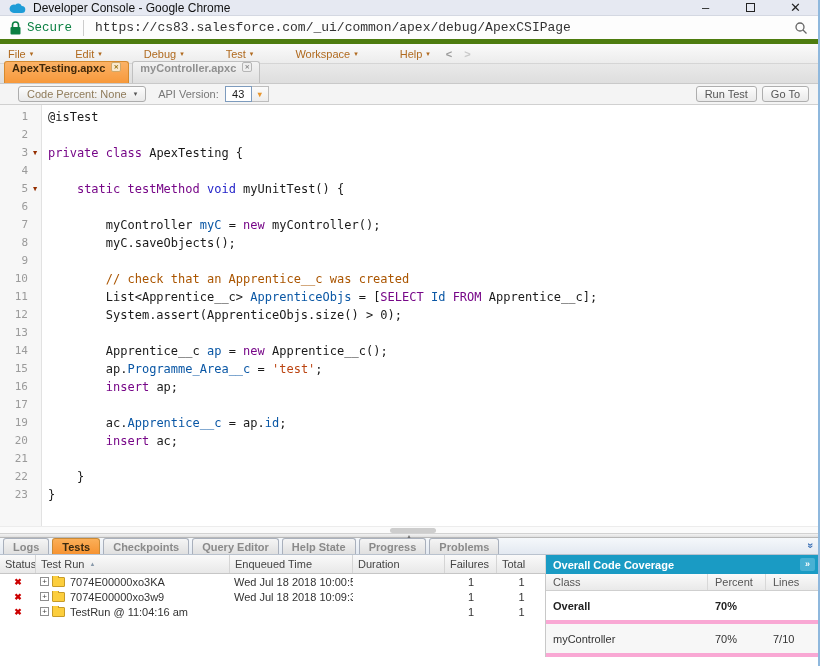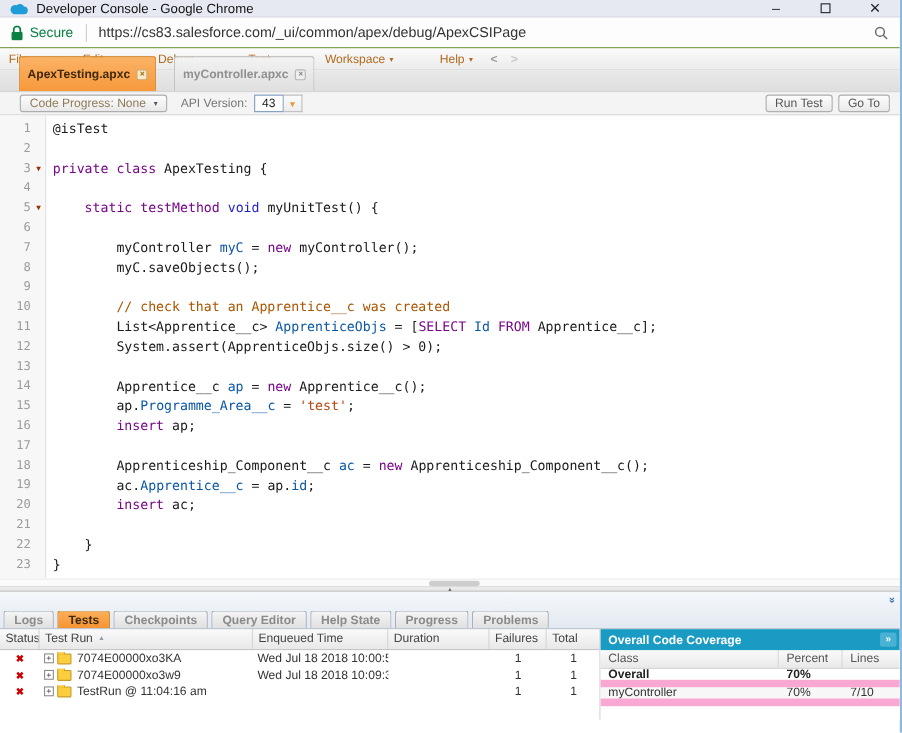--- a/index.html
+++ b/index.html
@@ -9,35 +9,35 @@
   
   .titlebar { height:16px; background:#e6e9f2; border-bottom:1px solid #d4d8e2; display:flex; align-items:center; padding-left:9px; }
   .cloud-icon { width:17px; height:12px; margin-right:7px; }
   .title { font-size:12px; color:#111; flex:1; }
   .winctl { display:flex; height:100%; }
   .winctl span { width:45px; height:100%; display:flex; align-items:center; justify-content:center; font-size:13px; color:#222; cursor:default; }
   .max-box { width:9px; height:9px; border:1px solid #222; display:inline-block; }
   .ctl-close { font-size:14px; }
 
   
-  .urlbar { height:28px; background:#fdfdfd; border-bottom:1px solid #4d7c0f; display:flex; align-items:center; padding:0 10px; }
+  .urlbar { height:28px; background:#fdfdfd; border-bottom:5px solid #4d7c0f; display:flex; align-items:center; padding:0 10px;font-family:Liberation Mono, monospace; }
   .secure { color:#0b8043; font-size:12.5px; margin-left:6px; }
   .url-divider { width:1px; height:16px; background:#ccc; margin:0 11px; }
   .url { font-size:13px; color:#333; flex:1; white-space:nowrap; overflow:hidden; }
 
   
   .menubar { height:20px; background:linear-gradient(#fafafa,#ececec); border-bottom:1px solid #d5d5d5; display:flex; align-items:center; padding-left:8px; font-size:11px; }
   .menu-item { color:#b06a1f; margin-right:16px; display:flex; align-items:center; cursor:default; }
   .menu-item .caret { font-size:7px; margin-left:4px; color:#b06a1f; }
   .nav-arrow { font-size:11px; font-weight:bold; margin-right:12px; }
   .nav-back { color:#9a9a9a; } .nav-fwd { color:#c9c9c9; }
 
   
   .filetabs { height:20px; background:linear-gradient(#e9e9e9,#dedede); border-bottom:1px solid #c9c9c9; display:flex; align-items:flex-end; padding-left:4px; }
-  .ftab { height:32px; display:flex; align-items:center; padding:0 7px; margin-right:3px; border:1px solid #c0c0c0; border-bottom:none; border-radius:3px 3px 0 0; font-size:11px; font-weight:bold; background:linear-gradient(#f3f3f3,#dfdfdf); color:#909090; cursor:default;margin-left:13px; }
+  .ftab { height:22px; display:flex; align-items:flex-start; padding:0 7px; margin-right:3px; border:1px solid #c0c0c0; border-bottom:none; border-radius:3px 3px 0 0; font-size:11px; font-weight:bold; background:linear-gradient(#f3f3f3,#dfdfdf); color:#909090; cursor:default; }
   .ftab.active { background:linear-gradient(#fbb266,#f7993b); border-color:#d68a2d; color:#41290a; }
   .ftab-close { width:10px; height:10px; margin-left:6px; font-size:6px; line-height:9px; text-align:center; border-radius:2px; background:#eee; border:1px solid #b5b5b5; color:#8a8a8a; }
   .ftab.active .ftab-close { background:#f8e8cd; border-color:#cfa869; color:#97700f; }
 
   
   .toolbar { height:21px; background:#f4f4f4; border-bottom:1px solid #d0d0d0; display:flex; align-items:center; padding:0 4px; font-size:11px; }
   .cc-btn { display:flex; align-items:center; padding:1px 8px; border:1px solid #adadad; border-radius:3px; background:linear-gradient(#fdfdfd,#e9e9e9); color:#8f7b5a; margin-left:14px; }
   .cc-btn .caret { font-size:7px; color:#555; margin-left:7px; }
   .api-label { color:#777; margin-left:12px; }
   .api-box { width:27px; height:16px; border:1px solid #7d9bbd; background:#fff; color:#1a1a1a; text-align:center; line-height:14px; margin-left:6px; }
@@ -83,21 +83,21 @@
   .folder { width:13px; height:10px; flex:0 0 13px; background:#fcce3d; border:1px solid #c79b28; border-radius:1px; position:relative; margin-right:5px; }
   .folder::before { content:""; position:absolute; top:-3px; left:-1px; width:5px; height:2px; background:#fcce3d; border:1px solid #c79b28; border-bottom:none; border-radius:1px 1px 0 0; }
 
   .coverage-section { flex:1; display:flex; flex-direction:column; background:#fff; }
   .cov-header { height:19px; background:#1a9bc4; color:#fff; font-size:11px; font-weight:bold; display:flex; align-items:center; padding:0 7px; position:relative; }
   .cov-expand { position:absolute; right:3px; top:3px; width:15px; height:13px; background:#49b1d4; border-radius:2px; color:#fff; font-size:9px; text-align:center; line-height:13px; font-weight:bold; }
   .cgrid { display:grid; grid-template-columns:1fr 58px 52px; }
   .cov-thead { height:17px; background:linear-gradient(#fafafa,#e9e9e9); border-bottom:1px solid #cfcfcf; font-size:11px; color:#555; }
   .cth { padding:1px 7px; border-right:1px solid #d8d8d8; display:flex; align-items:center; }
   .cth:last-child { border-right:none; }
-  .crow { height:17px; font-size:11px; color:#333; border-bottom:7px solid #f9a8d4; }
+  .crow { height:33px; font-size:11px; color:#333; border-bottom:4px solid #f9a8d4; }
   .crow .td { padding:0 7px; }
   .crow.bold { font-weight:bold; color:#222; }
   .crow.alt { background:#f7f7f7; }
 </style>
 </head>
 <body>
 
 <div class="window">
 
   <div class="titlebar">
@@ -165,21 +165,21 @@
         <span class="ftab-close">✕</span>
       </div>
       <div class="ftab">
         <span>myController.apxc</span>
         <span class="ftab-close">✕</span>
       </div>
     </div>
 
   <div class="toolbar">
     <span class="cc-btn">
-      <span>Code Progress: None</span>
+      <span>Code Percent: None</span>
       <span class="caret">▾</span>
     </span>
     <span class="api-label">API Version:</span>
     <span class="api-box">43</span>
     <span class="api-arrow">▾</span>
     <span class="toolbar-spacer"></span>
     <span class="tb-btn">Run Test</span>
     <span class="tb-btn">Go To</span>
   </div>
 
@@ -263,25 +263,20 @@
         </div>
         <div class="line">
           <span class="ln">16</span>
           <span class="fold"></span>
           <span class="lc"><span class="tok-p">        </span><span class="tok-k">insert</span><span class="tok-p"> ap;</span></span>
         </div>
         <div class="line">
           <span class="ln">17</span>
           <span class="fold"></span>
           <span class="lc"></span>
-        </div>
-        <div class="line">
-          <span class="ln">18</span>
-          <span class="fold"></span>
-          <span class="lc"><span class="tok-p">        Apprenticeship_Component__c </span><span class="tok-v">ac</span><span class="tok-p"> = </span><span class="tok-k">new</span><span class="tok-p"> Apprenticeship_Component__c();</span></span>
         </div>
         <div class="line">
           <span class="ln">19</span>
           <span class="fold"></span>
           <span class="lc"><span class="tok-p">        ac.</span><span class="tok-v">Apprentice__c</span><span class="tok-p"> = ap.</span><span class="tok-v">id</span><span class="tok-p">;</span></span>
         </div>
         <div class="line">
           <span class="ln">20</span>
           <span class="fold"></span>
           <span class="lc"><span class="tok-p">        </span><span class="tok-k">insert</span><span class="tok-p"> ac;</span></span>

